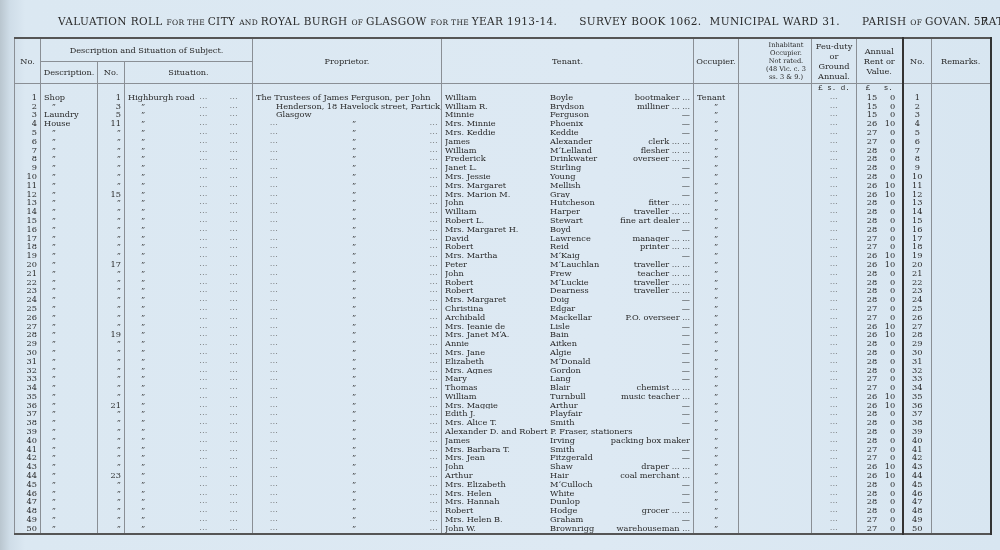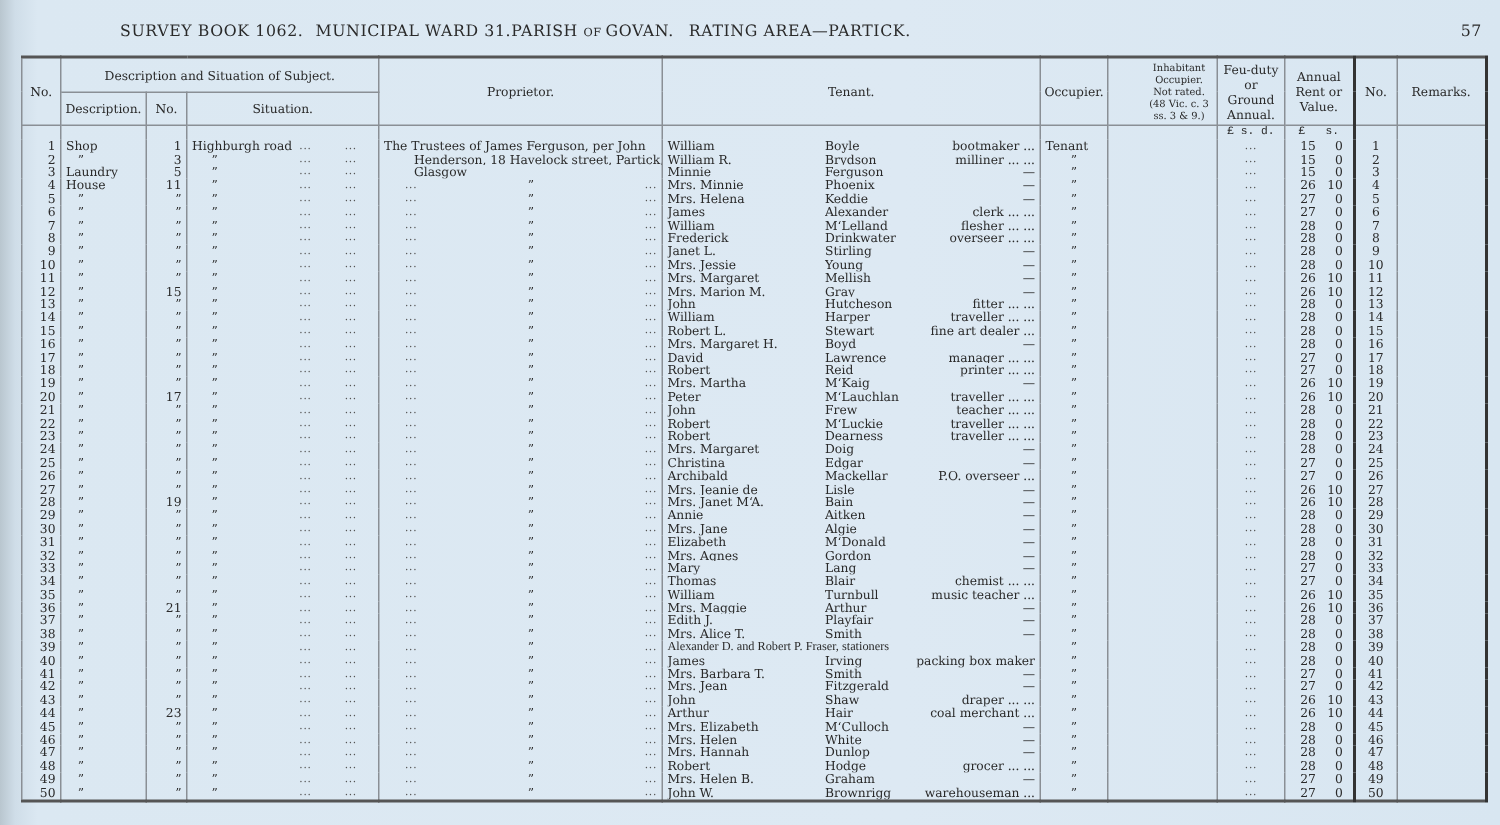--- a/index.html
+++ b/index.html
@@ -46,34 +46,35 @@
   .sitrow .a { width:50%; }
   .sitrow .b, .sitrow .c { width:25%; text-align:center; }
   .proprow { display:flex; justify-content:space-between; }
   .proprow span { width:33%; text-align:center; }
   .proprow span:first-child { text-align:left; padding-left:14px; }
   .proprow span:last-child { text-align:right; }
   .tenrow { display:flex; }
   .tenrow .fn { width:105px; overflow:hidden; }
   .tenrow .sn { width:57px; overflow:hidden; }
   .tenrow .oc { flex:1; overflow:hidden;text-align:right; }
-  .tenrow .full { flex:1;font-family:Liberation Serif, serif; }
+  .tenrow .full { flex:1; }
   .rent { display:flex; justify-content:center; gap:6px; }
   .rent .p { width:14px; text-align:right; }
   .rent .s { width:12px; text-align:right; }
   .lastrow td { height:12px; }
 </style>
 </head>
 <body>
 
 <div class="page">
   <div class="title">
+    <span id="title-main"><span>VALUATION ROLL&nbsp;</span><span class="sc">FOR THE&nbsp;</span><span>CITY&nbsp;</span><span class="sc">AND&nbsp;</span><span>ROYAL BURGH&nbsp;</span><span class="sc">OF&nbsp;</span><span>GLASGOW&nbsp;</span><span class="sc">FOR THE&nbsp;</span><span>YEAR 1913-14.</span></span>
     <span style="margin-left:22px">SURVEY BOOK 1062.</span>
     <span style="margin-left:8px">MUNICIPAL WARD 31.</span>
-    <span style="" id="parish"><span>PARISH&nbsp;</span><span class="sc">OF&nbsp;</span><span>GOVAN.</span></span>
+    <span style="margin-left:22px" id="parish"><span>PARISH&nbsp;</span><span class="sc">OF&nbsp;</span><span>GOVAN.</span></span>
     <span style="margin-left:10px">RATING AREA—PARTICK.</span>
     <span class="pn">57</span>
   </div>
 
   <table class="roll">
     <colgroup>
       <col style="width:26px">
         <col style="width:57px">
         <col style="width:27px">
         <col style="width:128px">
@@ -263,21 +264,21 @@
           </td>
           <td>
             <div class="proprow">
               <span class="dots">...</span>
               <span>”</span>
               <span class="dots">...</span>
             </div>
           </td>
           <td>
             <div class="tenrow">
-              <span class="fn">Mrs. Helena</span>
+              <span class="fn">Mrs. Keddie</span>
               <span class="sn">Keddie</span>
               <span class="oc">&nbsp;&nbsp;—</span>
             </div>
           </td>
           <td class="ctr">”</td>
           <td></td>
           <td class="ctr dots">...</td>
           <td class="thick-r">
             <div class="rent">
               <span class="p">27</span>

